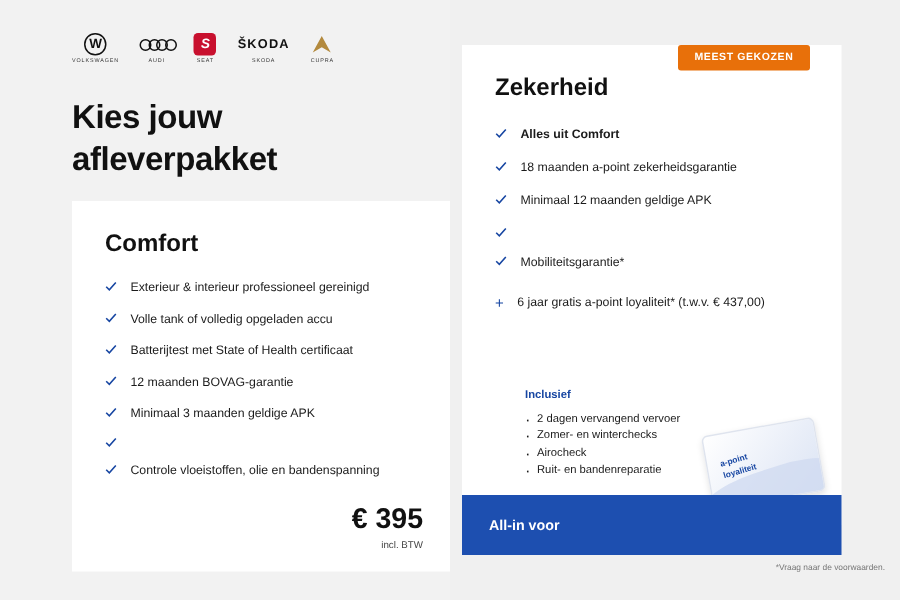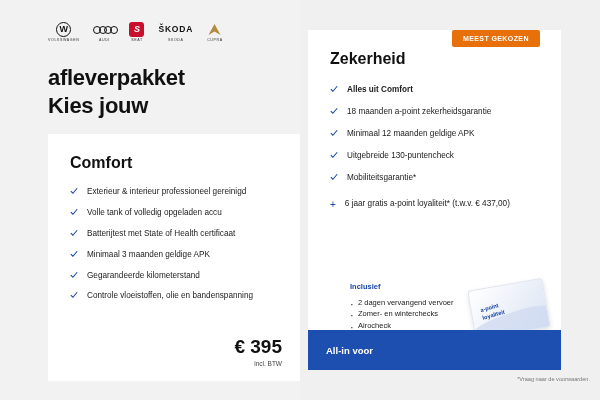--- a/index.html
+++ b/index.html
@@ -211,21 +211,21 @@
     color: #1b1b1b;
   }
   .plus {
     color: #1746a2;
     font-size: 10px;
     line-height: 1;
     margin-top: 1px;
   }
   .inclusief {
     position: absolute;
-    left: 42px; top: 252px;
+    left: 42px; top: 228px;
     width: 140px;
   }
   .inclusief .lbl {
     font-size: 7.5px;
     font-weight: 700;
     color: #1746a2;
     margin-bottom: 6px;
   }
   .inclusief li {
     font-size: 7.5px;
@@ -348,22 +348,22 @@
               <svg width="15" height="14" viewBox="0 0 15 14">
                 <path d="M7.5 1 L13.5 12 L7.5 8.5 L1.5 12 Z" fill="#b38a3e"></path>
               </svg>
             </span>
           </span>
           <span class="bname">CUPRA</span>
         </div>
       </div>
 
       <div class="headline">
+        <div>Kies jouw</div>
         <div>afleverpakket</div>
-        <div>Kies jouw</div>
       </div>
 
       <div class="card-comfort">
         <h2>Comfort</h2>
         <ul>
           <li class="feat">
             <span class="tick">
                 <svg width="8" height="8" viewBox="0 0 10 10">
                   <path d="M1 5.2 L3.6 7.8 L9 1.6" fill="none" stroke="#1746a2" stroke-width="1.3"></path>
                 </svg>
@@ -385,29 +385,36 @@
                 </svg>
               </span>
             <span>Batterijtest met State of Health certificaat</span>
           </li>
           <li class="feat">
             <span class="tick">
                 <svg width="8" height="8" viewBox="0 0 10 10">
                   <path d="M1 5.2 L3.6 7.8 L9 1.6" fill="none" stroke="#1746a2" stroke-width="1.3"></path>
                 </svg>
               </span>
+            <span>12 maanden BOVAG-garantie</span>
+          </li>
+          <li class="feat">
+            <span class="tick">
+                <svg width="8" height="8" viewBox="0 0 10 10">
+                  <path d="M1 5.2 L3.6 7.8 L9 1.6" fill="none" stroke="#1746a2" stroke-width="1.3"></path>
+                </svg>
+              </span>
             <span>Minimaal 3 maanden geldige APK</span>
           </li>
           <li class="feat">
             <span class="tick">
                 <svg width="8" height="8" viewBox="0 0 10 10">
                   <path d="M1 5.2 L3.6 7.8 L9 1.6" fill="none" stroke="#1746a2" stroke-width="1.3"></path>
                 </svg>
               </span>
-            <span>Gegarandeerde kilometerstand</span>
           </li>
           <li class="feat">
             <span class="tick">
                 <svg width="8" height="8" viewBox="0 0 10 10">
                   <path d="M1 5.2 L3.6 7.8 L9 1.6" fill="none" stroke="#1746a2" stroke-width="1.3"></path>
                 </svg>
               </span>
             <span>Controle vloeistoffen, olie en bandenspanning</span>
           </li>
         </ul>
@@ -448,21 +455,20 @@
                 </svg>
               </span>
             <span>Minimaal 12 maanden geldige APK</span>
           </li>
           <li class="feat">
             <span class="tick">
                 <svg width="8" height="8" viewBox="0 0 10 10">
                   <path d="M1 5.2 L3.6 7.8 L9 1.6" fill="none" stroke="#1746a2" stroke-width="1.3"></path>
                 </svg>
               </span>
-            <span>Uitgebreide 130-puntencheck</span>
           </li>
           <li class="feat">
             <span class="tick">
                 <svg width="8" height="8" viewBox="0 0 10 10">
                   <path d="M1 5.2 L3.6 7.8 L9 1.6" fill="none" stroke="#1746a2" stroke-width="1.3"></path>
                 </svg>
               </span>
             <span>Mobiliteitsgarantie*</span>
           </li>
         </ul>

